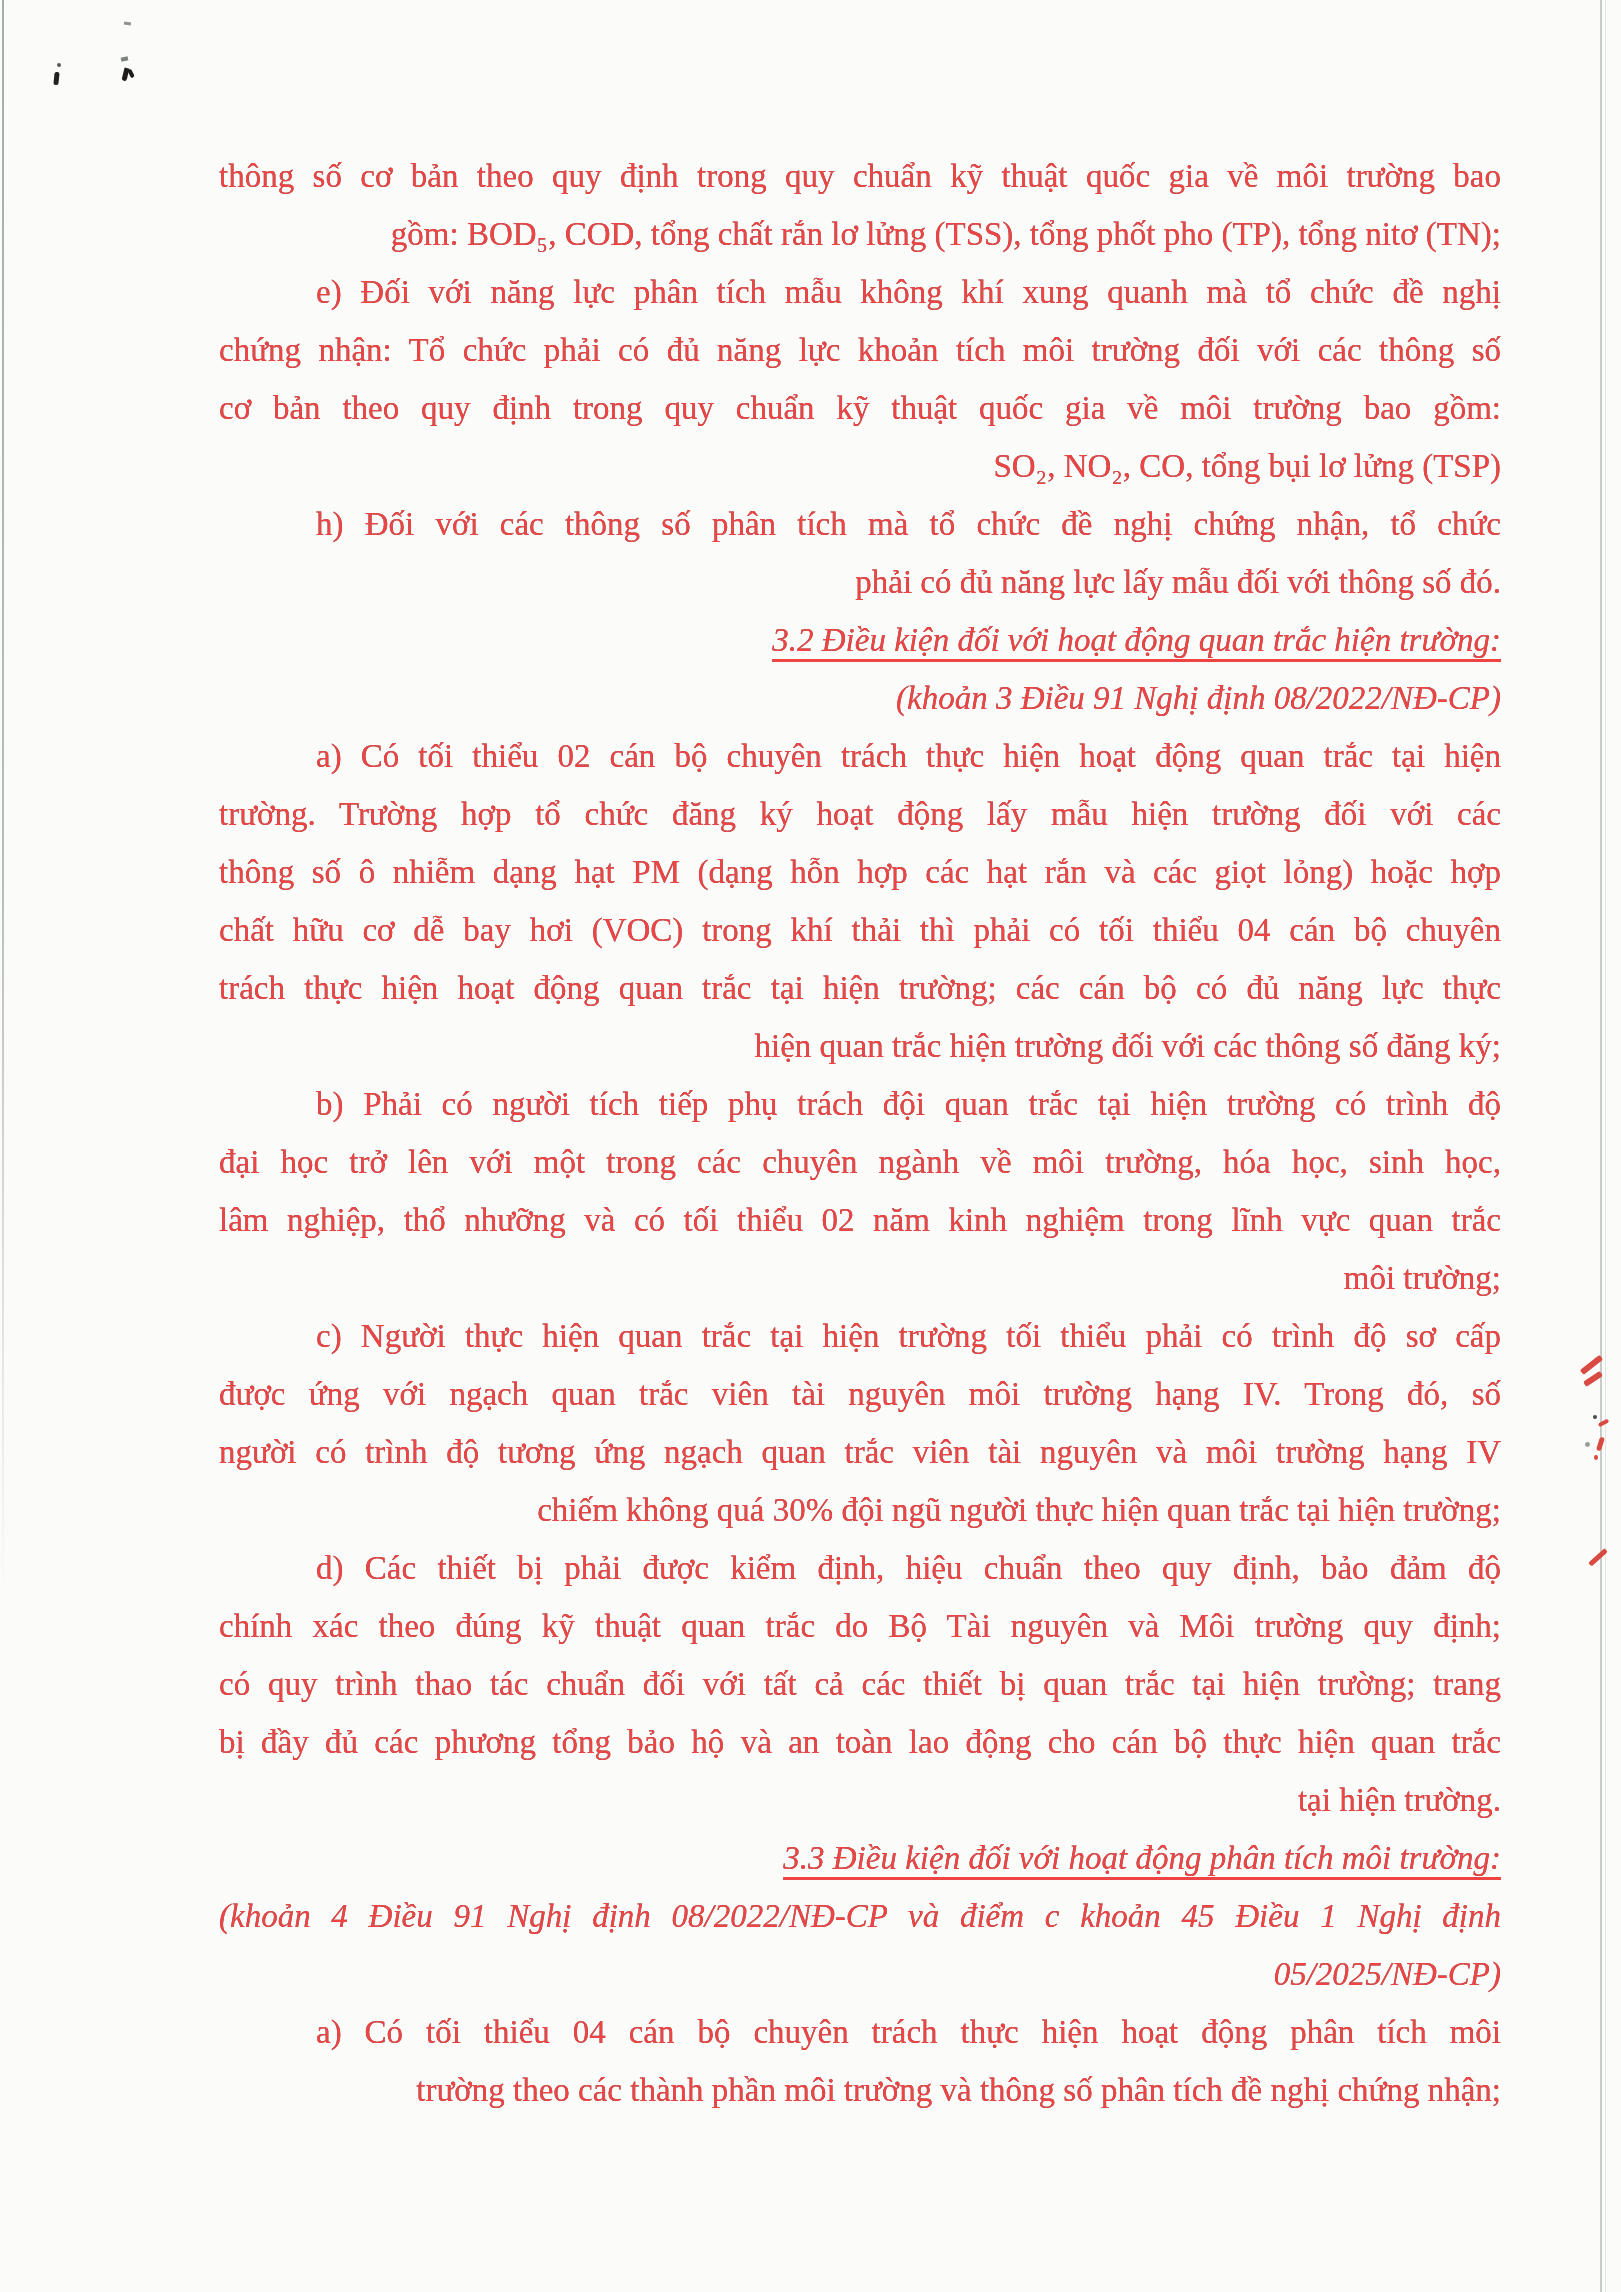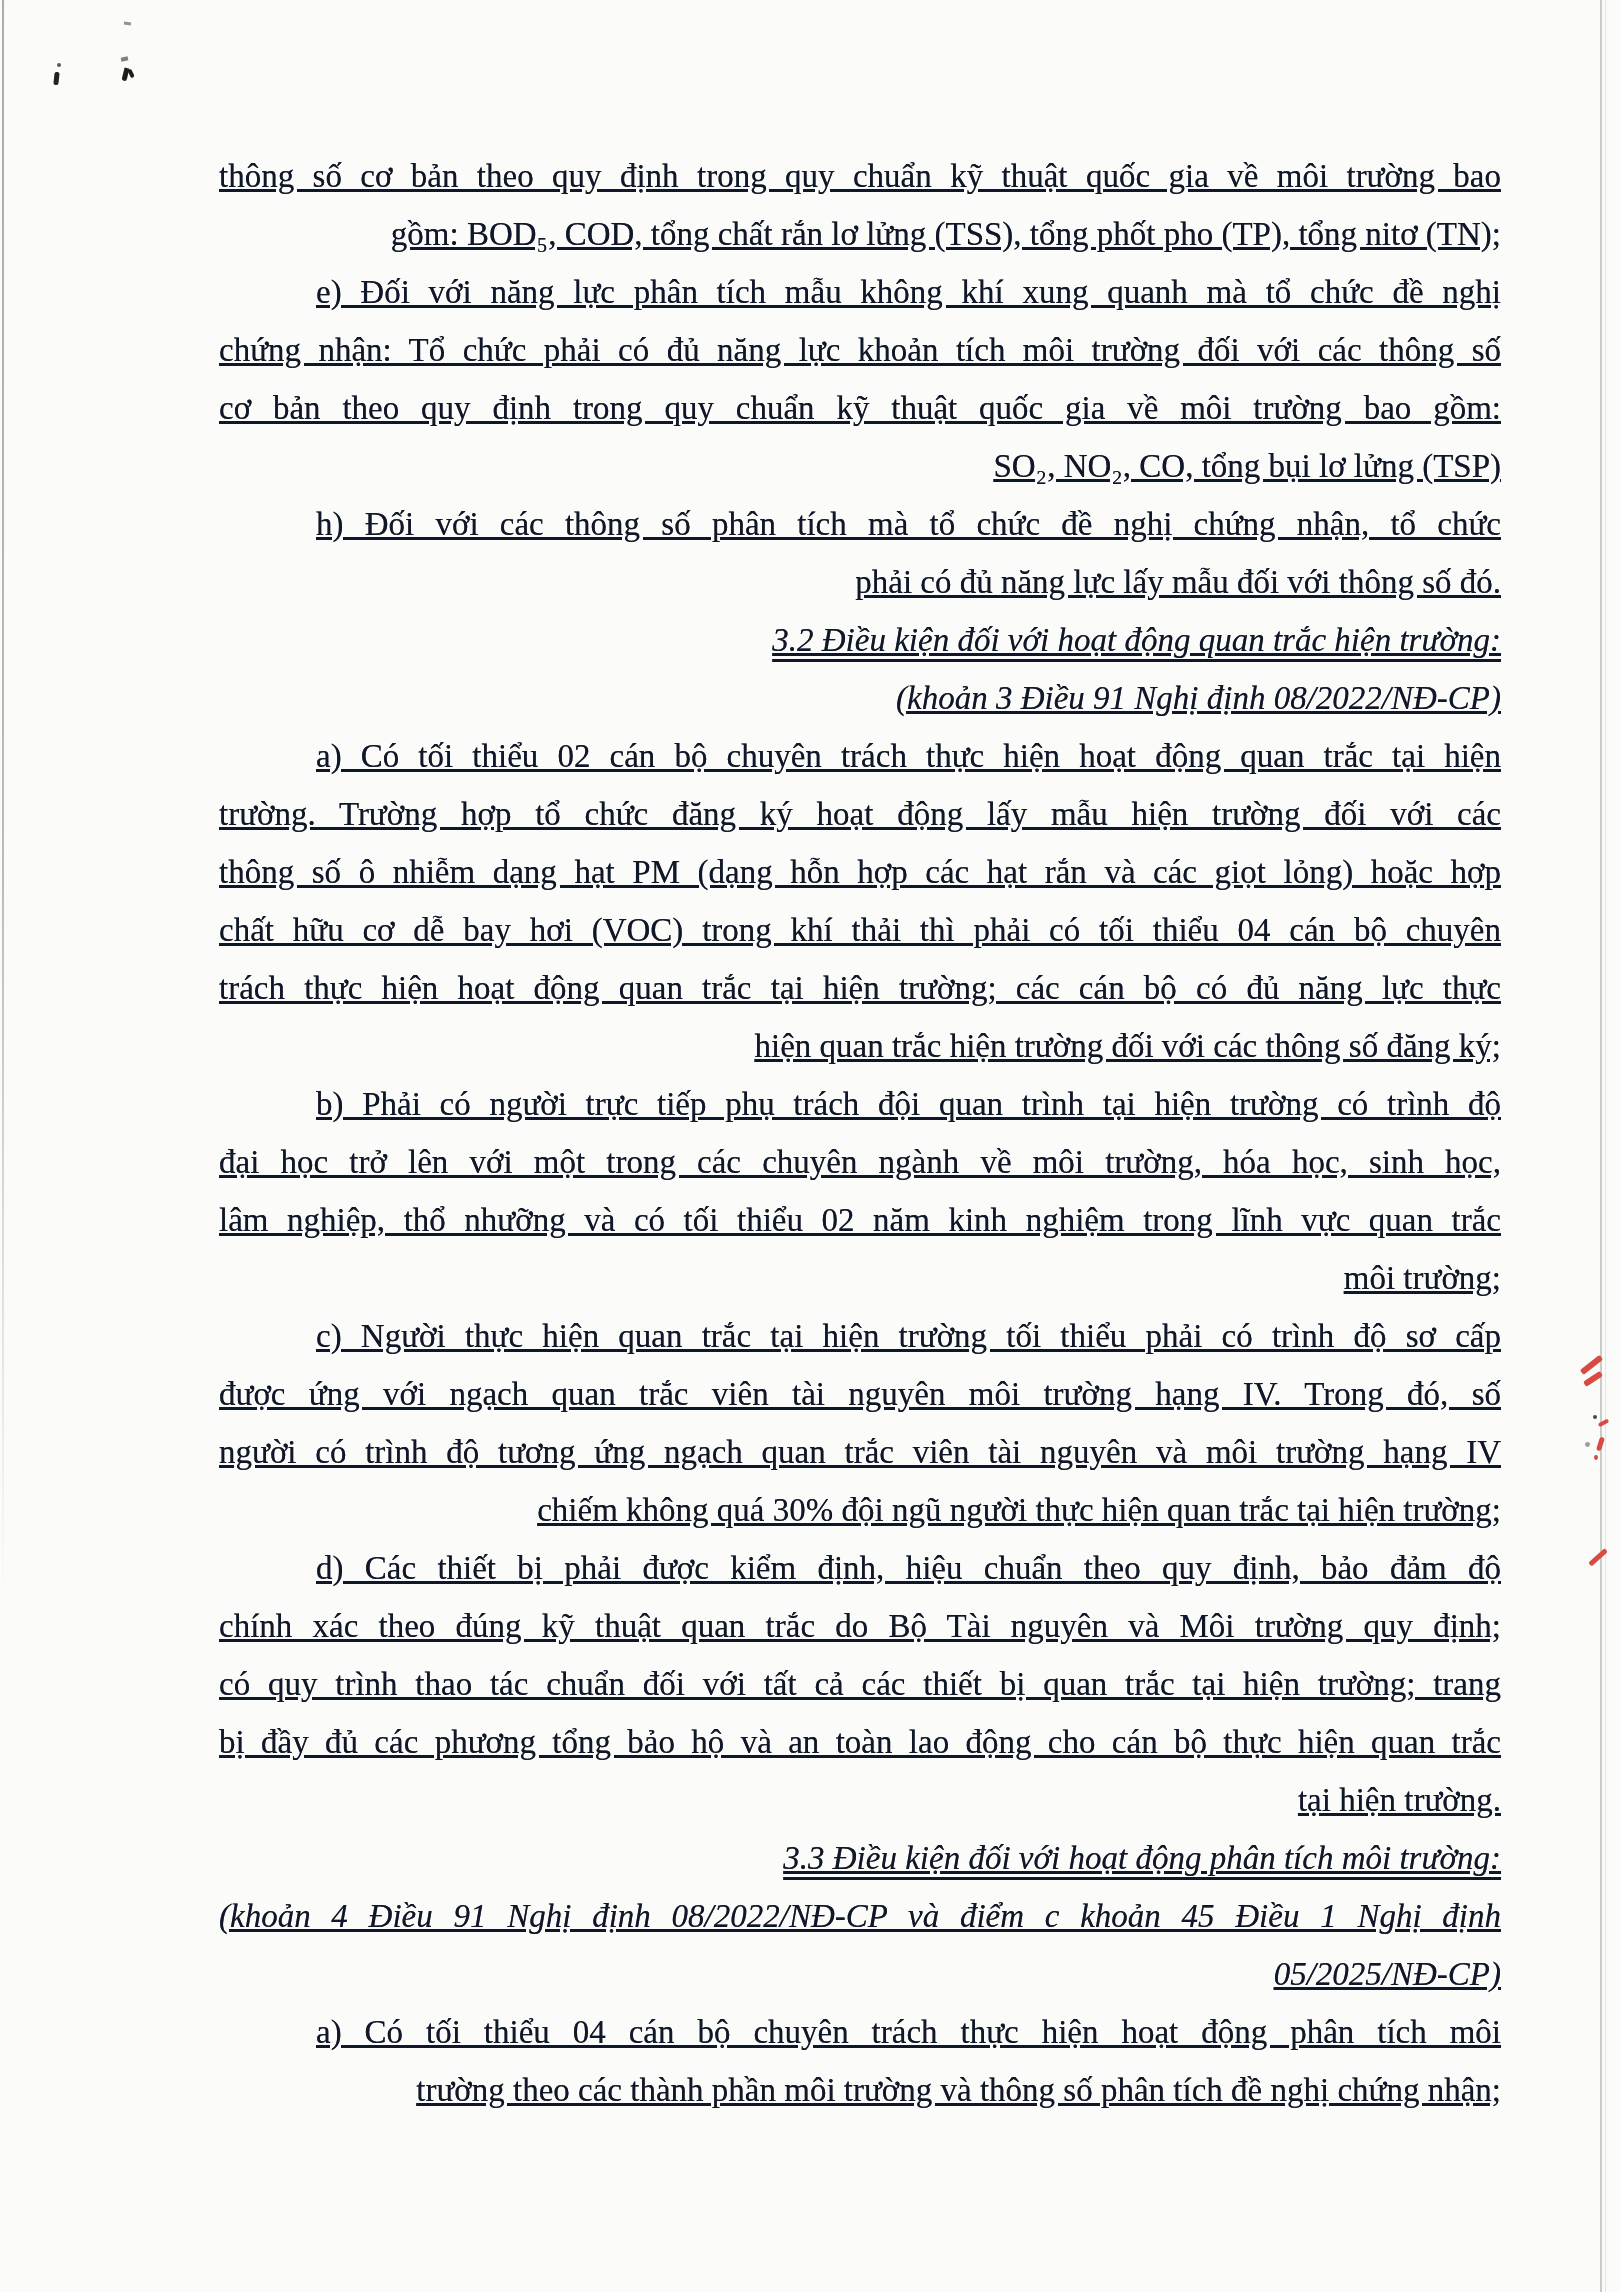--- a/index.html
+++ b/index.html
@@ -56,21 +56,21 @@
   <div class="edge-right"></div>
   <div class="edge-right2"></div>
 
   <div class="speck s1"></div>
   <div class="speck s2"></div>
   <div class="speck s3"></div>
   <div class="speck s4"></div>
   <div class="speck s5"></div>
   <div class="speck s6"></div>
 
-  <div class="text" style="color: #0f172a; text-decoration: underline;">
+  <div class="text" style="color: #ef4444;">
       <div class="block body">
         <div class="line fill">thông số cơ bản theo quy định trong quy chuẩn kỹ thuật quốc gia về môi trường bao</div>
         <div class="line last">gồm: BOD₅, COD, tổng chất rắn lơ lửng (TSS), tổng phốt pho (TP), tổng nitơ (TN);</div>
       </div>
       <div class="block body">
         <div class="line fill ind">e) Đối với năng lực phân tích mẫu không khí xung quanh mà tổ chức đề nghị</div>
         <div class="line fill">chứng nhận: Tổ chức phải có đủ năng lực khoản tích môi trường đối với các thông số</div>
         <div class="line fill">cơ bản theo quy định trong quy chuẩn kỹ thuật quốc gia về môi trường bao gồm:</div>
         <div class="line last">SO₂, NO₂, CO, tổng bụi lơ lửng (TSP)</div>
       </div>
@@ -86,21 +86,21 @@
       </div>
       <div class="block body">
         <div class="line fill ind">a) Có tối thiểu 02 cán bộ chuyên trách thực hiện hoạt động quan trắc tại hiện</div>
         <div class="line fill">trường. Trường hợp tổ chức đăng ký hoạt động lấy mẫu hiện trường đối với các</div>
         <div class="line fill">thông số ô nhiễm dạng hạt PM (dạng hỗn hợp các hạt rắn và các giọt lỏng) hoặc hợp</div>
         <div class="line fill">chất hữu cơ dễ bay hơi (VOC) trong khí thải thì phải có tối thiểu 04 cán bộ chuyên</div>
         <div class="line fill">trách thực hiện hoạt động quan trắc tại hiện trường; các cán bộ có đủ năng lực thực</div>
         <div class="line last">hiện quan trắc hiện trường đối với các thông số đăng ký;</div>
       </div>
       <div class="block body">
-        <div class="line fill ind">b) Phải có người trực tiếp phụ trách đội quan trình tại hiện trường có trình độ</div>
+        <div class="line fill ind">b) Phải có người tích tiếp phụ trách đội quan trắc tại hiện trường có trình độ</div>
         <div class="line fill">đại học trở lên với một trong các chuyên ngành về môi trường, hóa học, sinh học,</div>
         <div class="line fill">lâm nghiệp, thổ nhưỡng và có tối thiểu 02 năm kinh nghiệm trong lĩnh vực quan trắc</div>
         <div class="line last">môi trường;</div>
       </div>
       <div class="block body">
         <div class="line fill ind">c) Người thực hiện quan trắc tại hiện trường tối thiểu phải có trình độ sơ cấp</div>
         <div class="line fill">được ứng với ngạch quan trắc viên tài nguyên môi trường hạng IV. Trong đó, số</div>
         <div class="line fill">người có trình độ tương ứng ngạch quan trắc viên tài nguyên và môi trường hạng IV</div>
         <div class="line last">chiếm không quá 30% đội ngũ người thực hiện quan trắc tại hiện trường;</div>
       </div>

